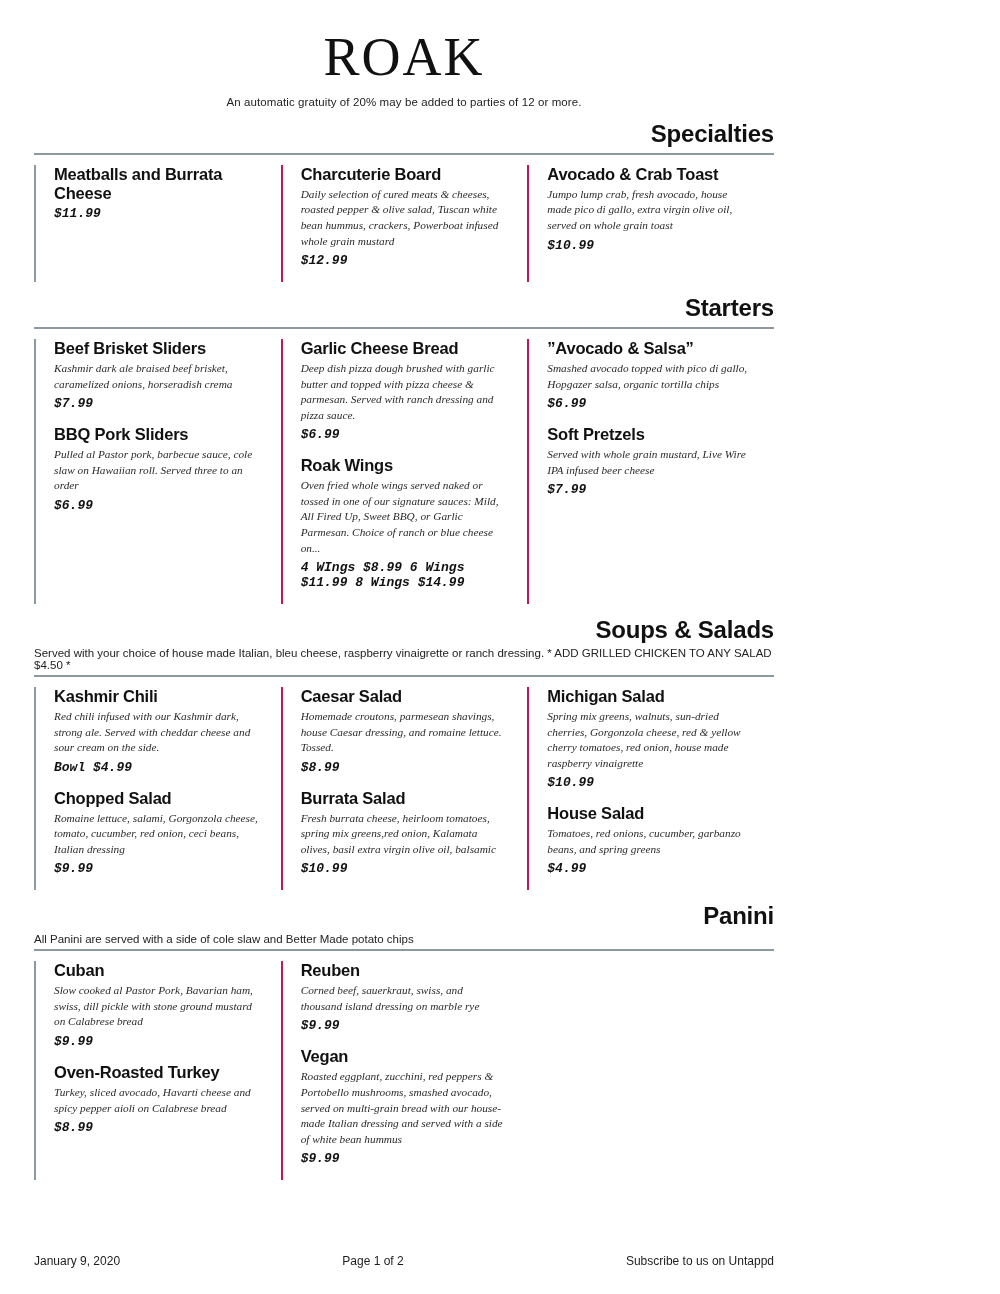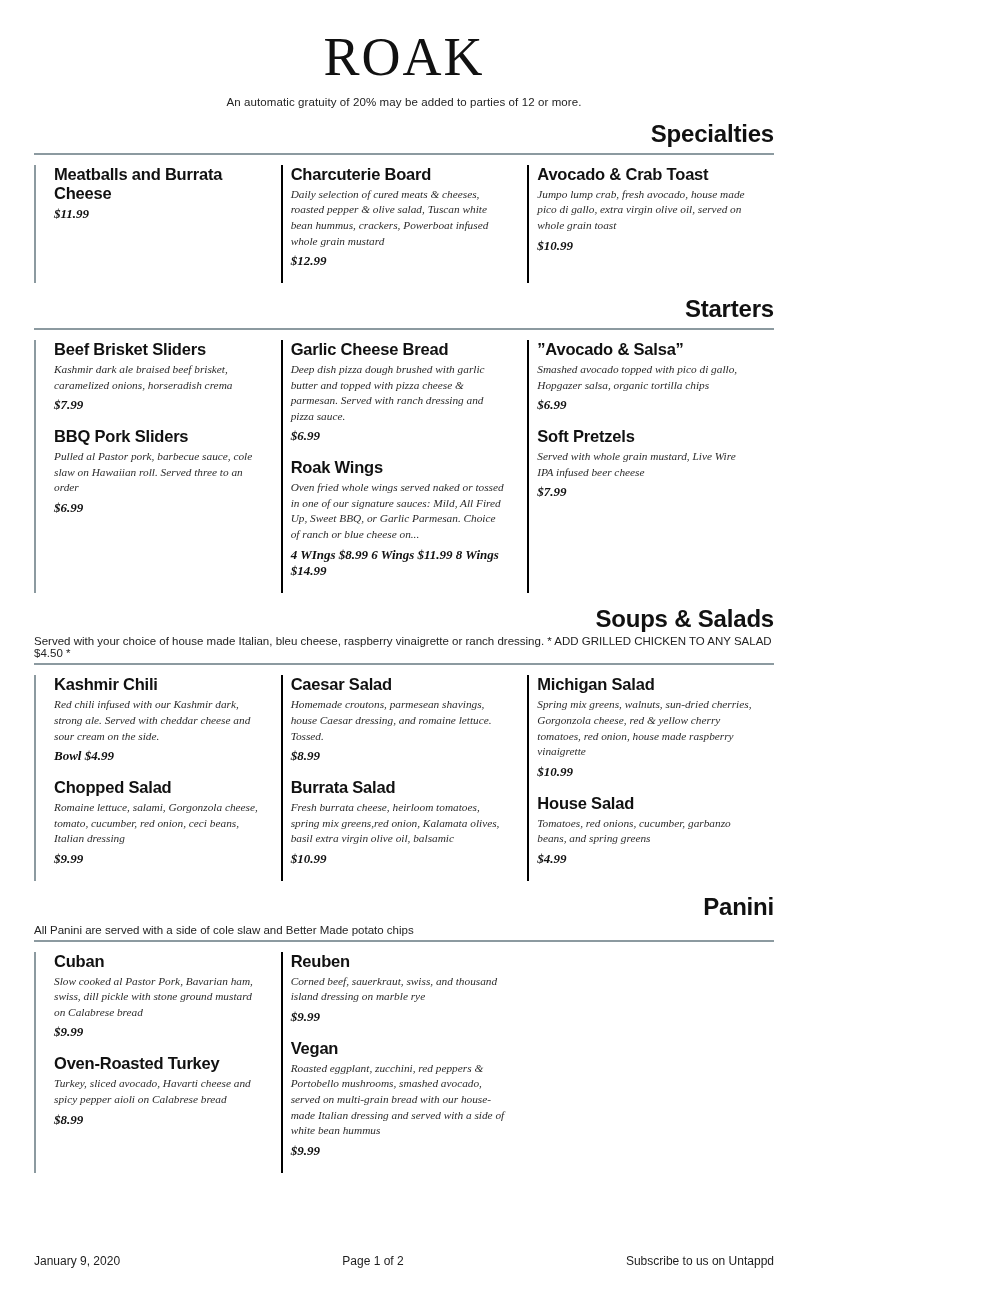--- a/index.html
+++ b/index.html
@@ -81,22 +81,22 @@
     display: flex;
     gap: 0;
   }
   .col {
     width: 33.33%;
     box-sizing: border-box;
     padding-right: 22px;
     position: relative;
   }
   .col.bordered {
-    border-left: 2px solid #000000;
-    padding-left: 8px;
+    border-left: 2px solid #be185d;
+    padding-left: 18px;
   }
   .col.first {
     border-left: 2px solid #8c9aa0;
     padding-left: 18px;
   }
 
   
   .item {
     margin-bottom: 14px;
   }
@@ -110,21 +110,21 @@
   }
   .item-desc {
     font-family: "Liberation Serif", serif;
     font-style: italic;
     font-size: 11.3px;
     line-height: 1.38;
     color: #2b2b2b;
     margin-bottom: 4px;
   }
   .item-price {
-    font-family: Liberation Serif, serif;
+    font-family: Liberation Mono, monospace;
     font-style: italic;
     font-weight: 700;
     font-size: 13px;
     color: #111111;
   }
 
   
   .footer {
     position: absolute;
     left: 34px;

